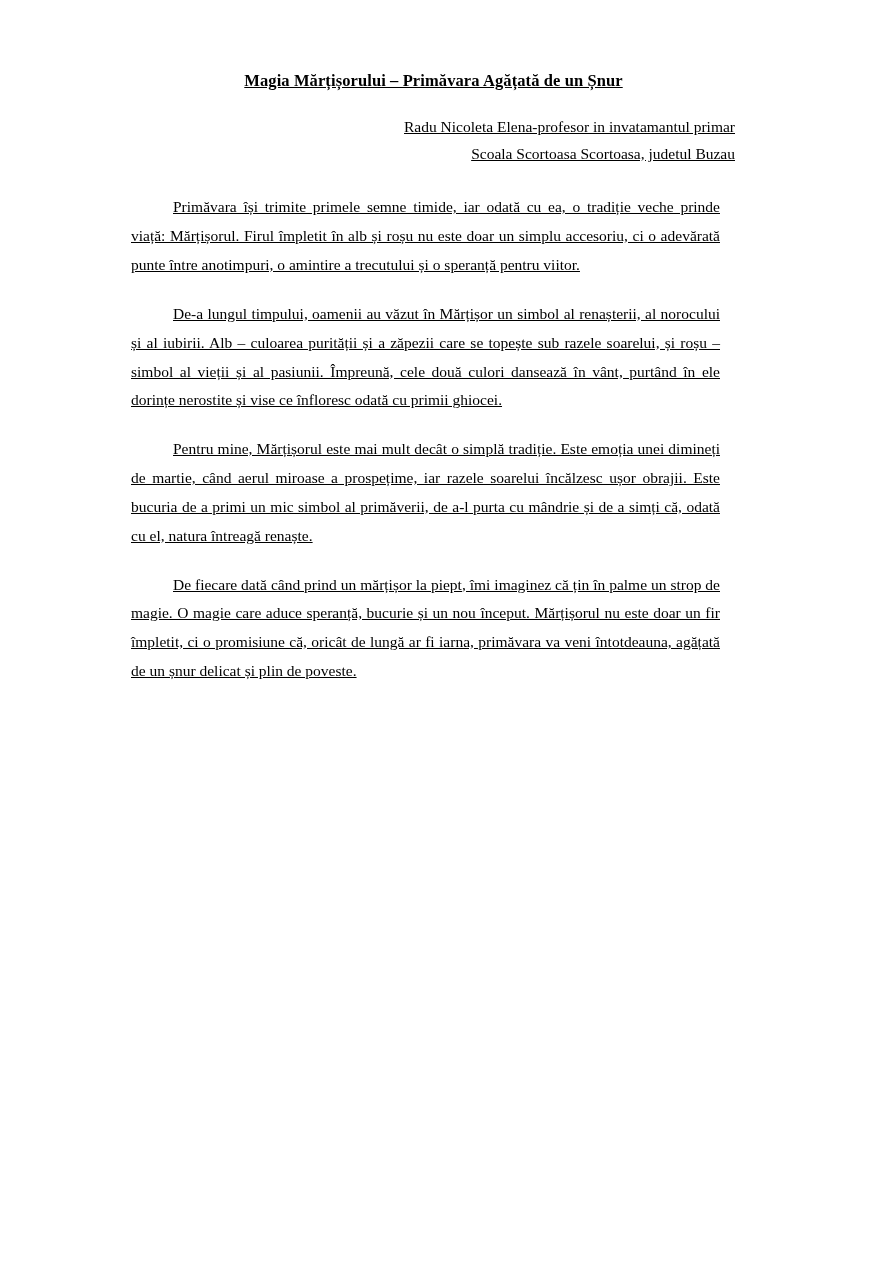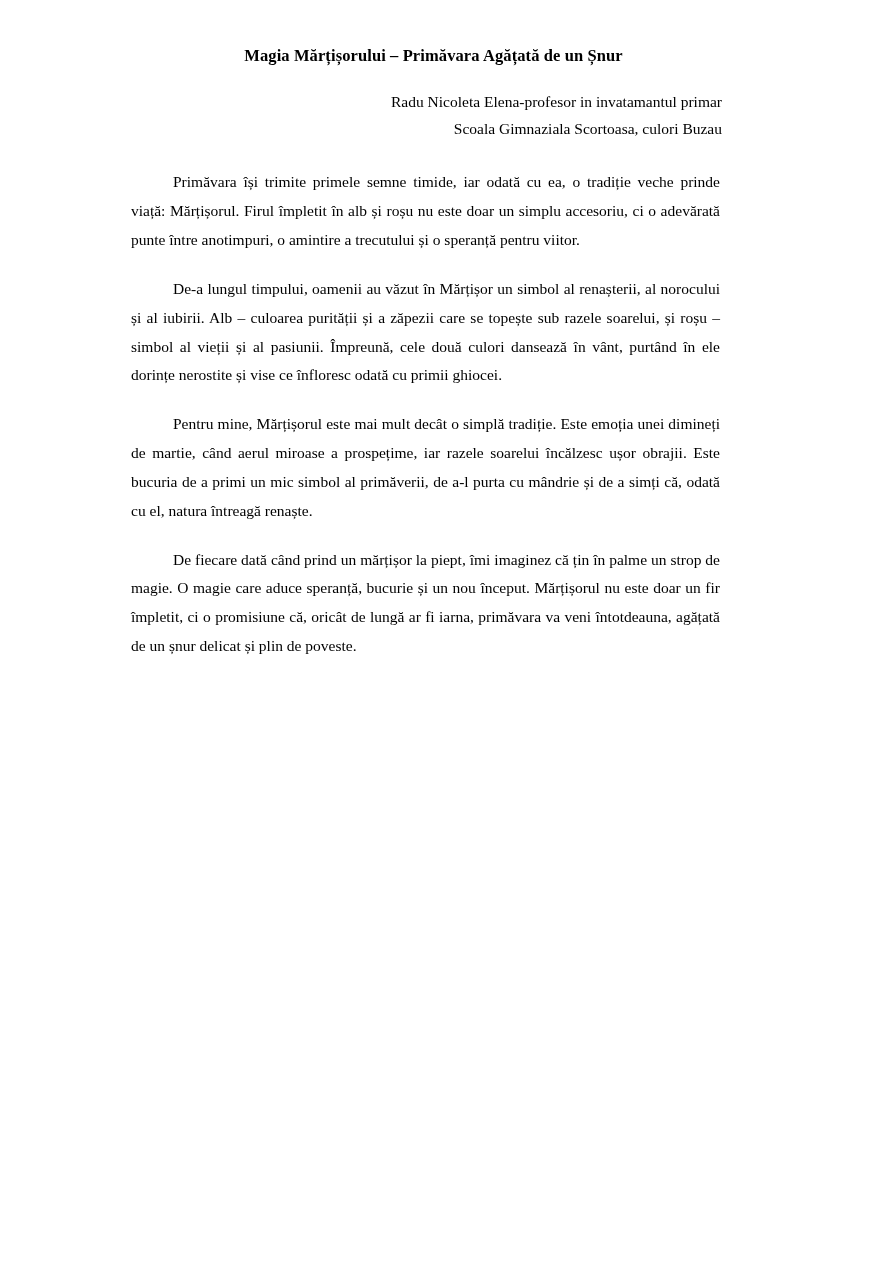--- a/index.html
+++ b/index.html
@@ -11,35 +11,36 @@
     height: 1262px;
     background: #ffffff;
     font-family: "Liberation Serif", serif;
     color: #000000;
   }
   .page {
     position: relative;
     width: 867px;
     height: 1262px;
     box-sizing: border-box;
-    padding: 44px 131px 60px 131px;
+    padding: 69px 131px 60px 131px;
+    text-decoration: underline;
   }
   .doc-title {
     text-align: center;
     font-weight: bold;
     font-size: 16.5px;
     letter-spacing: 0.1px;
     margin: 0 0 22px 0;
     line-height: 1.4;
   }
   .byline {
     text-align: right;
     font-size: 15.5px;
     line-height: 1.72;
-    margin: 14px;
+    margin: 1px;
   }
   .byline-line {
     display: block;
   }
   .body-block {
     margin-top: 26px;
   }
   p.para {
     text-align: justify;
     text-justify: inter-word;
@@ -55,21 +56,21 @@
 </style>
 </head>
 <body>
 
 <div class="page">
 
   <h1 class="doc-title">Magia Mărțișorului – Primăvara Agățată de un Șnur</h1>
 
   <div class="byline">
     <span class="byline-line">Radu Nicoleta Elena-profesor in invatamantul primar</span>
-    <span class="byline-line">Scoala Gimnaziala Scortoasa, culori Buzau</span>
+    <span class="byline-line">Scoala Scortoasa Scortoasa, judetul Buzau</span>
   </div>
 
   <div class="body-block">
     <p class="para">Primăvara își trimite primele semne timide, iar odată cu ea, o tradiție veche prinde viață: Mărțișorul. Firul împletit în alb și roșu nu este doar un simplu accesoriu, ci o adevărată punte între anotimpuri, o amintire a trecutului și o speranță pentru viitor.</p>
     <p class="para">De-a lungul timpului, oamenii au văzut în Mărțișor un simbol al renașterii, al norocului și al iubirii. Alb – culoarea purității și a zăpezii care se topește sub razele soarelui, și roșu – simbol al vieții și al pasiunii. Împreună, cele două culori dansează în vânt, purtând în ele dorințe nerostite și vise ce înfloresc odată cu primii ghiocei.</p>
     <p class="para">Pentru mine, Mărțișorul este mai mult decât o simplă tradiție. Este emoția unei dimineți de martie, când aerul miroase a prospețime, iar razele soarelui încălzesc ușor obrajii. Este bucuria de a primi un mic simbol al primăverii, de a-l purta cu mândrie și de a simți că, odată cu el, natura întreagă renaște.</p>
     <p class="para">De fiecare dată când prind un mărțișor la piept, îmi imaginez că țin în palme un strop de magie. O magie care aduce speranță, bucurie și un nou început. Mărțișorul nu este doar un fir împletit, ci o promisiune că, oricât de lungă ar fi iarna, primăvara va veni întotdeauna, agățată de un șnur delicat și plin de poveste.</p>
   </div>
 
 </div>

